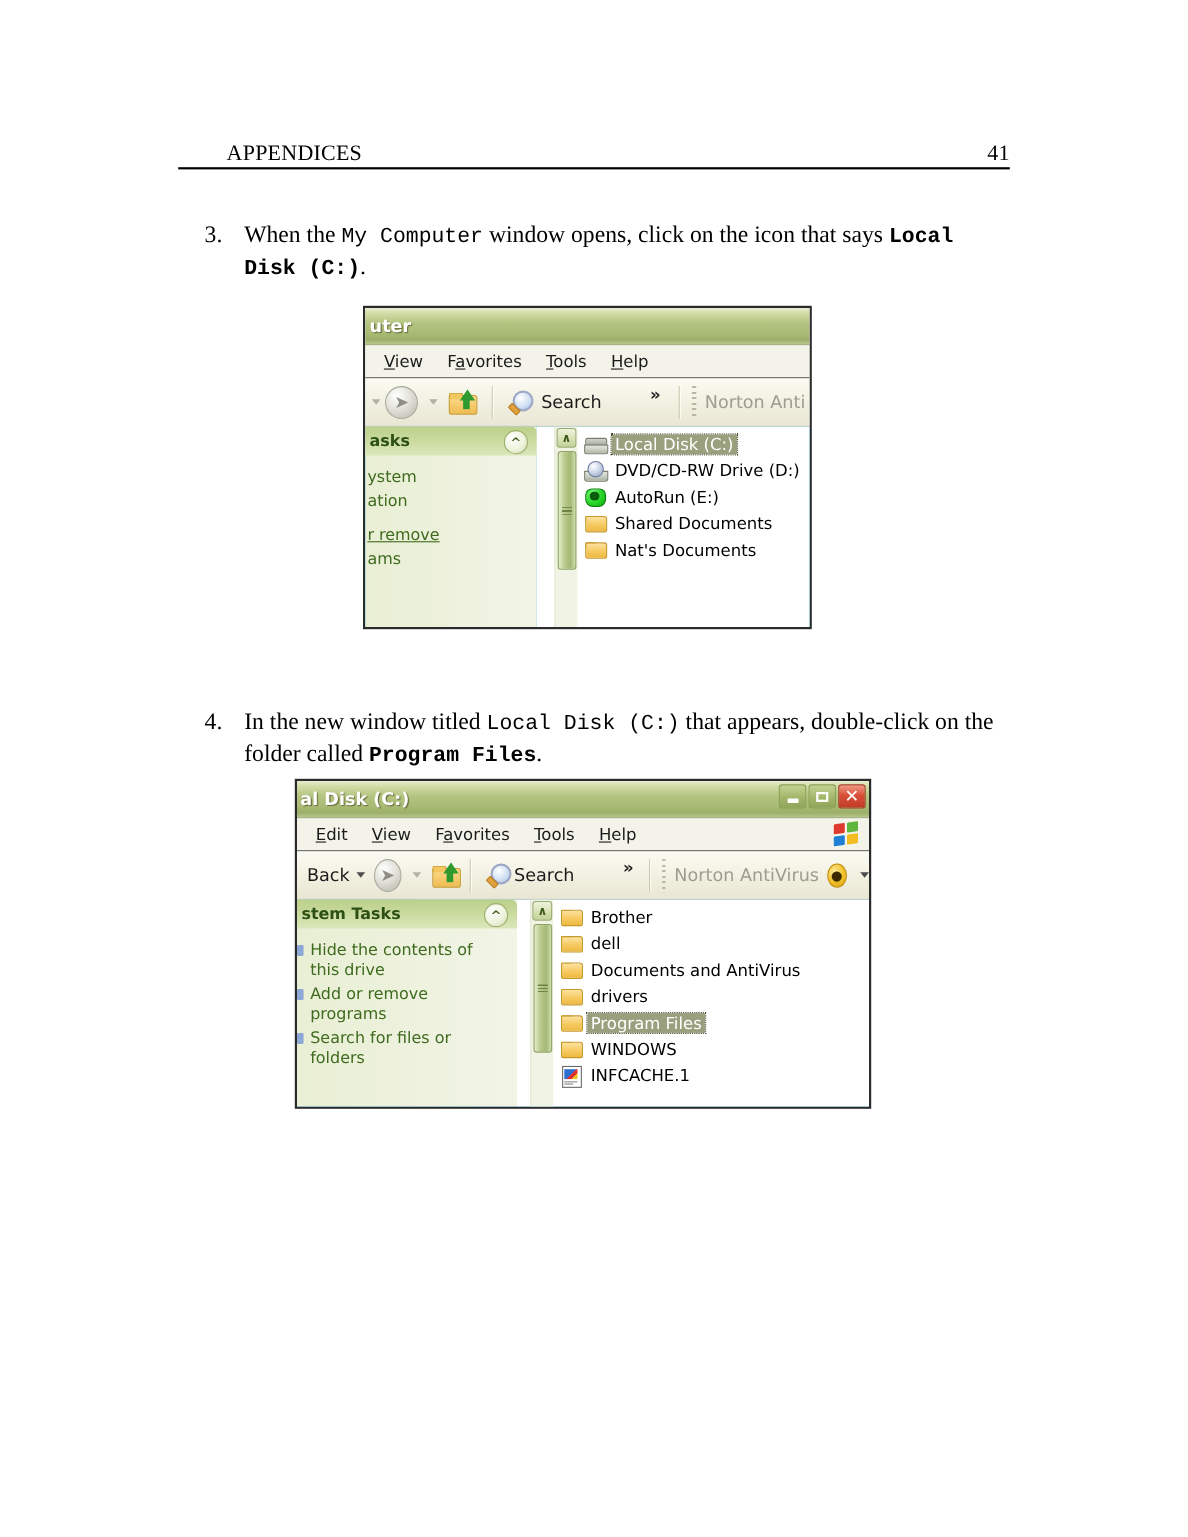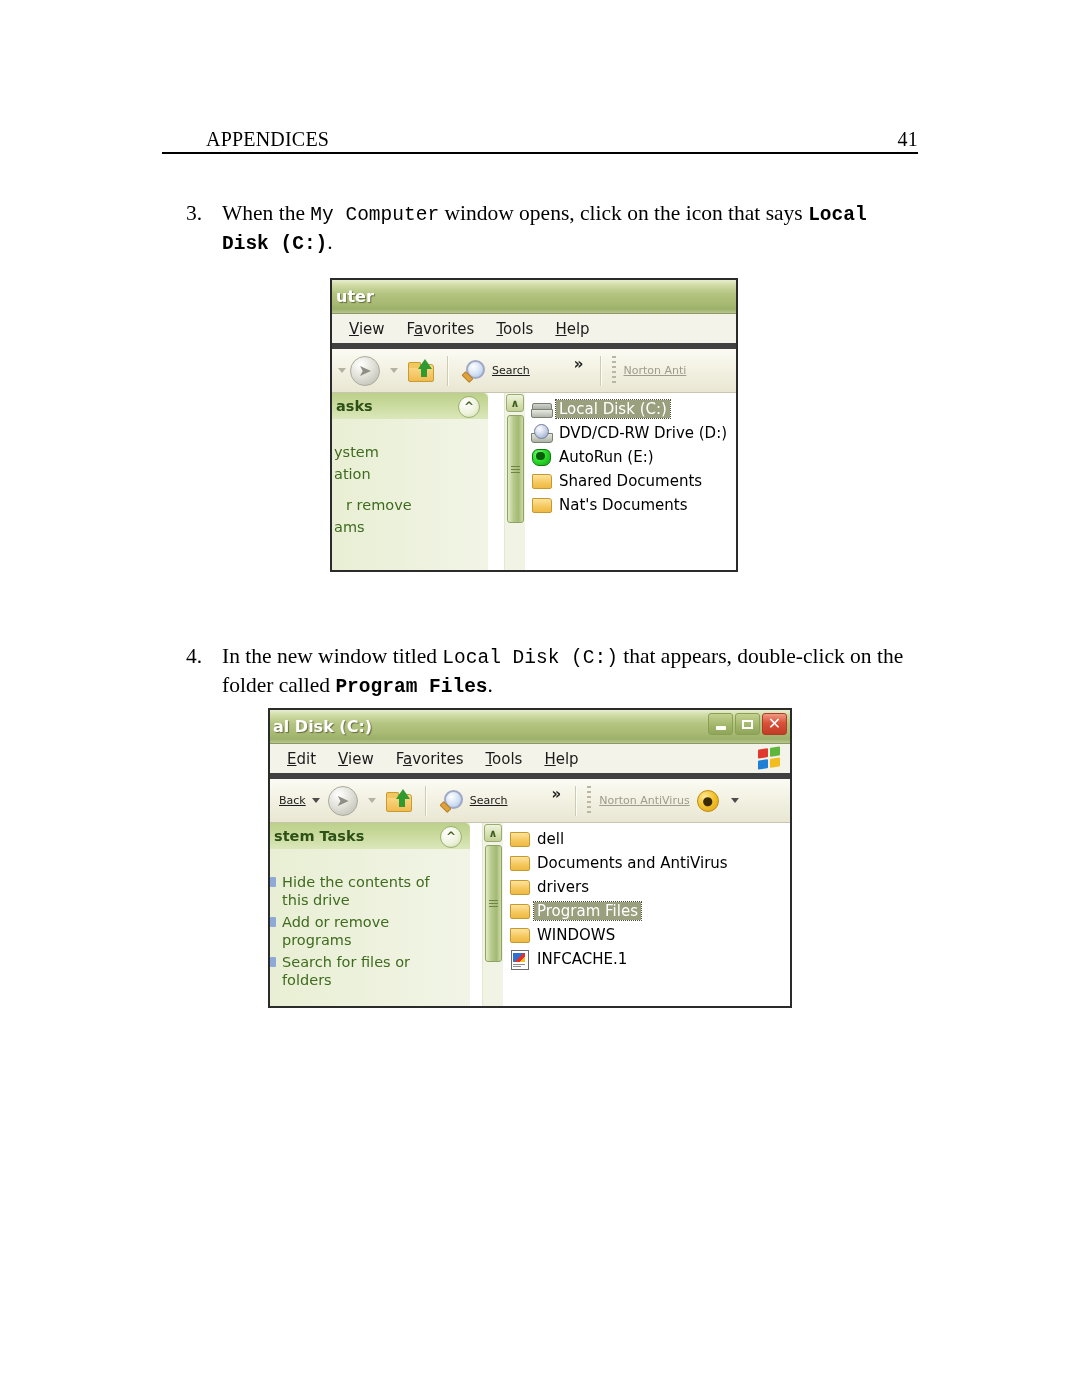--- a/index.html
+++ b/index.html
@@ -107,21 +107,21 @@
     width: 11px; height: 9px; border: 2px solid #fff; box-sizing:border-box;
   }
   .winbtn .glyph-close {
     color: #fff; font-size: 16px; font-weight: bold; line-height: 1;
     font-family: "DejaVu Sans", sans-serif;
   }
 
   .menubar {
     height: 29px;
     background: #f3f3e9;
-    border-bottom: 6px solid #404040;
+    border-bottom: 1px solid #404040;
     display: flex;
     align-items: center;
     padding-left: 6px;
     position: relative;
   }
   .menu-item {
     font-size: 15px;
     color: #1b1b1b;
     padding: 2px 11px;
     white-space: nowrap;
@@ -147,21 +147,21 @@
     background: linear-gradient(to bottom,#fbfbf4 0%, #f2f1e2 48%, #e9e7d3 100%);
     border-bottom: 1px solid #c8c6ae;
     display: flex;
     align-items: center;
     position: relative;
   }
   .tb-sep {
     width: 1px; height: 30px; background:#cdcbb4; margin: 0 5px;
     box-shadow: 1px 0 0 #fdfdf6;
   }
-  .tb-text { font-size: 11px; color:#1b1b1b; white-space: nowrap; text-decoration: underline; }
+  .tb-text { font-size: 16px; color:#1b1b1b; white-space: nowrap; }
   .tb-text.dim { color:#9e9c8c; }
   .caret-down {
     width:0;height:0;border-left:4px solid transparent;border-right:4px solid transparent;
     border-top:5px solid #4d4d4d; margin-left:6px;
   }
   .caret-down.dim { border-top-color:#b4b2a2; }
   .circle-arrow {
     width: 28px; height: 28px; border-radius: 50%;
     background: radial-gradient(circle at 35% 28%, #ffffff 0%, #e2e2da 45%, #b6b6ab 100%);
     border: 1px solid #a9a99c;
@@ -240,21 +240,21 @@
     font-size: 14.5px; font-weight: bold; color:#2d5016; white-space:nowrap;
   }
   .sb-chev {
     position:absolute; right: 8px; top: 3px;
     width: 20px; height: 20px; border-radius:50%;
     background: radial-gradient(circle at 35% 30%, #ffffff 0%, #eef3dd 55%, #cfdcae 100%);
     border:1px solid #9eb06f;
     display:flex;align-items:center;justify-content:center;
     color:#44611f; font-size:12px; line-height:1; font-weight:bold;
   }
-  .sb-list { padding-top: 22px; }
+  .sb-list { padding-top: 9px; }
   .sb-item {
     display:flex; align-items:flex-start;
     font-size: 14.5px; color:#3f6b1f; line-height: 18px;
     padding: 2px 0 2px 0; white-space: nowrap;
   }
   .sb-bullet {
     width: 6px; height: 10px; background:#8fa9d6;
     margin: 4px 6px 0 0; flex: 0 0 6px; border-radius:1px;
   }
 
@@ -418,21 +418,21 @@
         <span class="sb-chev">^</span>
       </div>
       <div class="sb-list">
         <div class="sb-item">
             <span style="margin-left:2px;">ystem</span>
           </div>
         <div class="sb-item">
             <span style="margin-left:2px;">ation</span>
           </div>
         <div class="sb-item" style="margin-top:9px;">
-            <span style="margin-left:14px;">r remove</span>
+            <span style="margin-left:2px;text-decoration:underline;">r remove</span>
           </div>
         <div class="sb-item">
             <span style="margin-left:2px;">ams</span>
           </div>
       </div>
     </div>
 
     <div class="filepane">
       <div class="vscroll" style="margin-left:16px;">
         <div class="vs-btn">∧</div>
@@ -572,20 +572,27 @@
         <div class="vs-thumb" style="height:115px;">
             <div class="vs-grip"></div>
           </div>
       </div>
       <div class="filelist">
         <div class="file-row">
           <span class="ico ico-folder">
               <i class="f-tab"></i>
               <i class="f-body"></i>
             </span>
+          <span class="label">Brother</span>
+        </div>
+        <div class="file-row">
+          <span class="ico ico-folder">
+              <i class="f-tab"></i>
+              <i class="f-body"></i>
+            </span>
           <span class="label">dell</span>
         </div>
         <div class="file-row">
           <span class="ico ico-folder">
               <i class="f-tab"></i>
               <i class="f-body"></i>
             </span>
           <span class="label">Documents and AntiVirus</span>
         </div>
         <div class="file-row">

